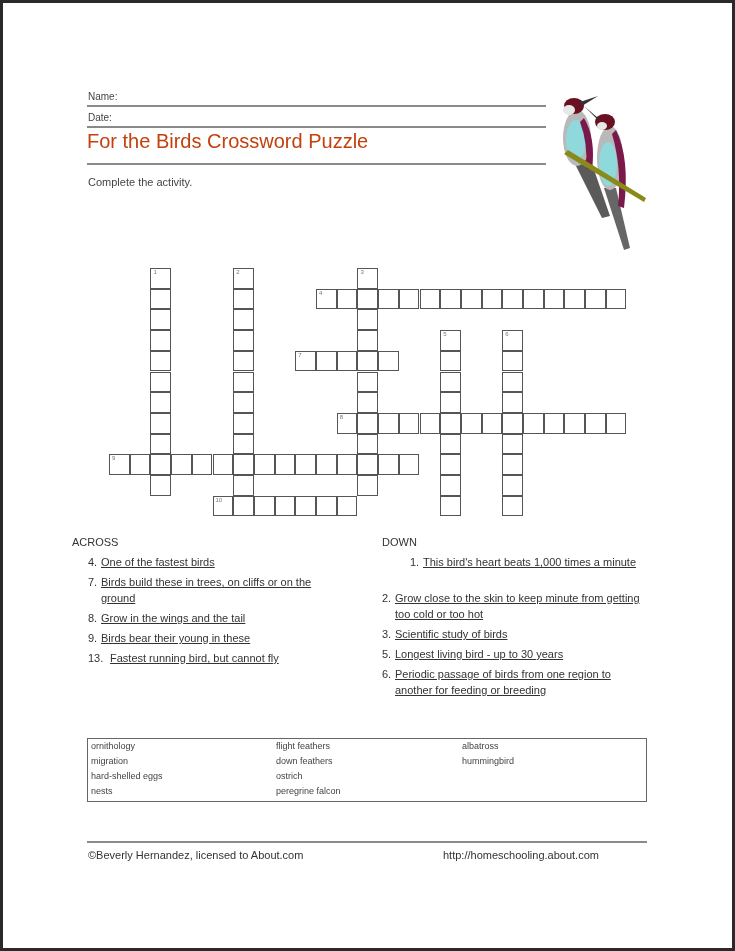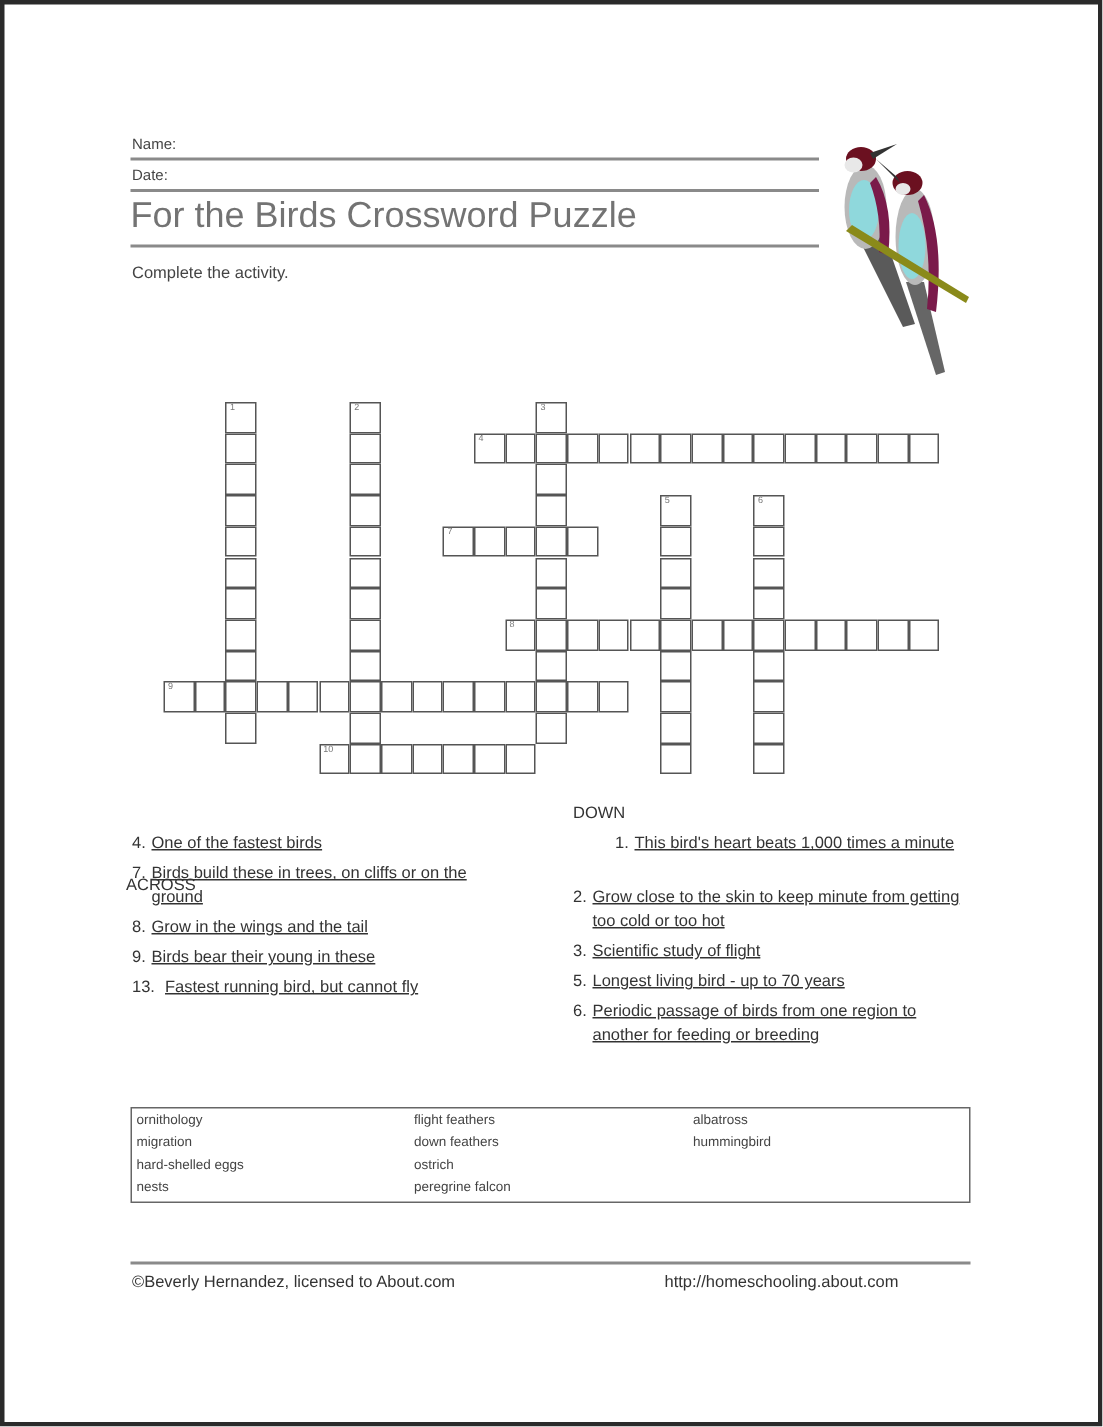--- a/index.html
+++ b/index.html
@@ -10,21 +10,21 @@
     color: #222;
   }
   .page {
     position: absolute; left: 0; top: 0; width: 729px; height: 945px;
     border: 3px solid #2a2a2a;
     background: #fff;
   }
   .abs { position: absolute; }
   .small-label { font-size: 10px; color: #444; }
   .hline { position: absolute; height: 2px; background: #8a8a8a; }
-  .title { font-size: 24px; color: #737373; white-space: nowrap; }
+  .title { font-size: 20px; color: #c2410c; white-space: nowrap; }
   .subtitle { font-size: 11px; color: #444; }
   .cell {
     position: absolute; width: 20.7px; height: 20.7px; box-sizing: border-box;
     border: 1.5px solid #555; background: #fff;
   }
   .cell-num {
     position: absolute; left: 2px; top: 0px; font-size: 6px; color: #777; line-height: 7px;
   }
   .clues-head { font-size: 11px; color: #333; }
   .clue { position: absolute; font-size: 11px; color: #333; line-height: 16px; }
@@ -192,34 +192,34 @@
     <div class="cell" style="left: 212.5px; top: 495.7px;">
       <span class="cell-num">10</span>
     </div>
     <div class="cell" style="left: 253.9px; top: 495.7px;"></div>
     <div class="cell" style="left: 274.6px; top: 495.7px;"></div>
     <div class="cell" style="left: 295.3px; top: 495.7px;"></div>
     <div class="cell" style="left: 316px; top: 495.7px;"></div>
     <div class="cell" style="left: 336.7px; top: 495.7px;"></div>
   </div>
 
-<div class="abs clues-head" style="left:84px; top:536px;margin-top:48px;">ACROSS</div>
+<div class="abs clues-head" style="left:72px; top:536px;">ACROSS</div>
 <div id="across-list">
     <div class="clue" style="left: 88px; top: 554px; width: 250px;"><span class="num">4.</span><span class="txt" style="width: 237px;">One of the fastest birds</span></div>
     <div class="clue" style="left: 88px; top: 574px; width: 250px;"><span class="num">7.</span><span class="txt" style="width: 237px;">Birds build these in trees, on cliffs or on the ground</span></div>
     <div class="clue" style="left: 88px; top: 610px; width: 250px;"><span class="num">8.</span><span class="txt" style="width: 237px;">Grow in the wings and the tail</span></div>
     <div class="clue" style="left: 88px; top: 630px; width: 250px;"><span class="num">9.</span><span class="txt" style="width: 237px;">Birds bear their young in these</span></div>
     <div class="clue" style="left: 88px; top: 650px; width: 250px;"><span class="num" style="width: 22px;">13.</span><span class="txt" style="width: 228px;">Fastest running bird, but cannot fly</span></div>
   </div>
 <div class="abs clues-head" style="left:382px; top:536px;">DOWN</div>
 <div id="down-list">
     <div class="clue" style="left: 382px; top: 554px; width: 260px; margin-left: 28px;"><span class="num">1.</span><span class="txt" style="width: 247px;">This bird's heart beats 1,000 times a minute</span></div>
     <div class="clue" style="left: 382px; top: 590px; width: 260px;"><span class="num">2.</span><span class="txt" style="width: 247px;">Grow close to the skin to keep minute from getting too cold or too hot</span></div>
-    <div class="clue" style="left: 382px; top: 626px; width: 260px;"><span class="num">3.</span><span class="txt" style="width: 247px;">Scientific study of flight</span></div>
-    <div class="clue" style="left: 382px; top: 646px; width: 260px;"><span class="num">5.</span><span class="txt" style="width: 247px;">Longest living bird - up to 70 years</span></div>
+    <div class="clue" style="left: 382px; top: 626px; width: 260px;"><span class="num">3.</span><span class="txt" style="width: 247px;">Scientific study of birds</span></div>
+    <div class="clue" style="left: 382px; top: 646px; width: 260px;"><span class="num">5.</span><span class="txt" style="width: 247px;">Longest living bird - up to 30 years</span></div>
     <div class="clue" style="left: 382px; top: 666px; width: 260px;"><span class="num">6.</span><span class="txt" style="width: 247px;">Periodic passage of birds from one region to another for feeding or breeding</span></div>
   </div>
 
 <div class="bank"></div>
 <div id="bank-words">
     <div class="bank-word" style="left: 91px; top: 741px;">ornithology</div>
     <div class="bank-word" style="left: 91px; top: 756px;">migration</div>
     <div class="bank-word" style="left: 91px; top: 771px;">hard-shelled eggs</div>
     <div class="bank-word" style="left: 91px; top: 786px;">nests</div>
     <div class="bank-word" style="left: 276px; top: 741px;">flight feathers</div>

